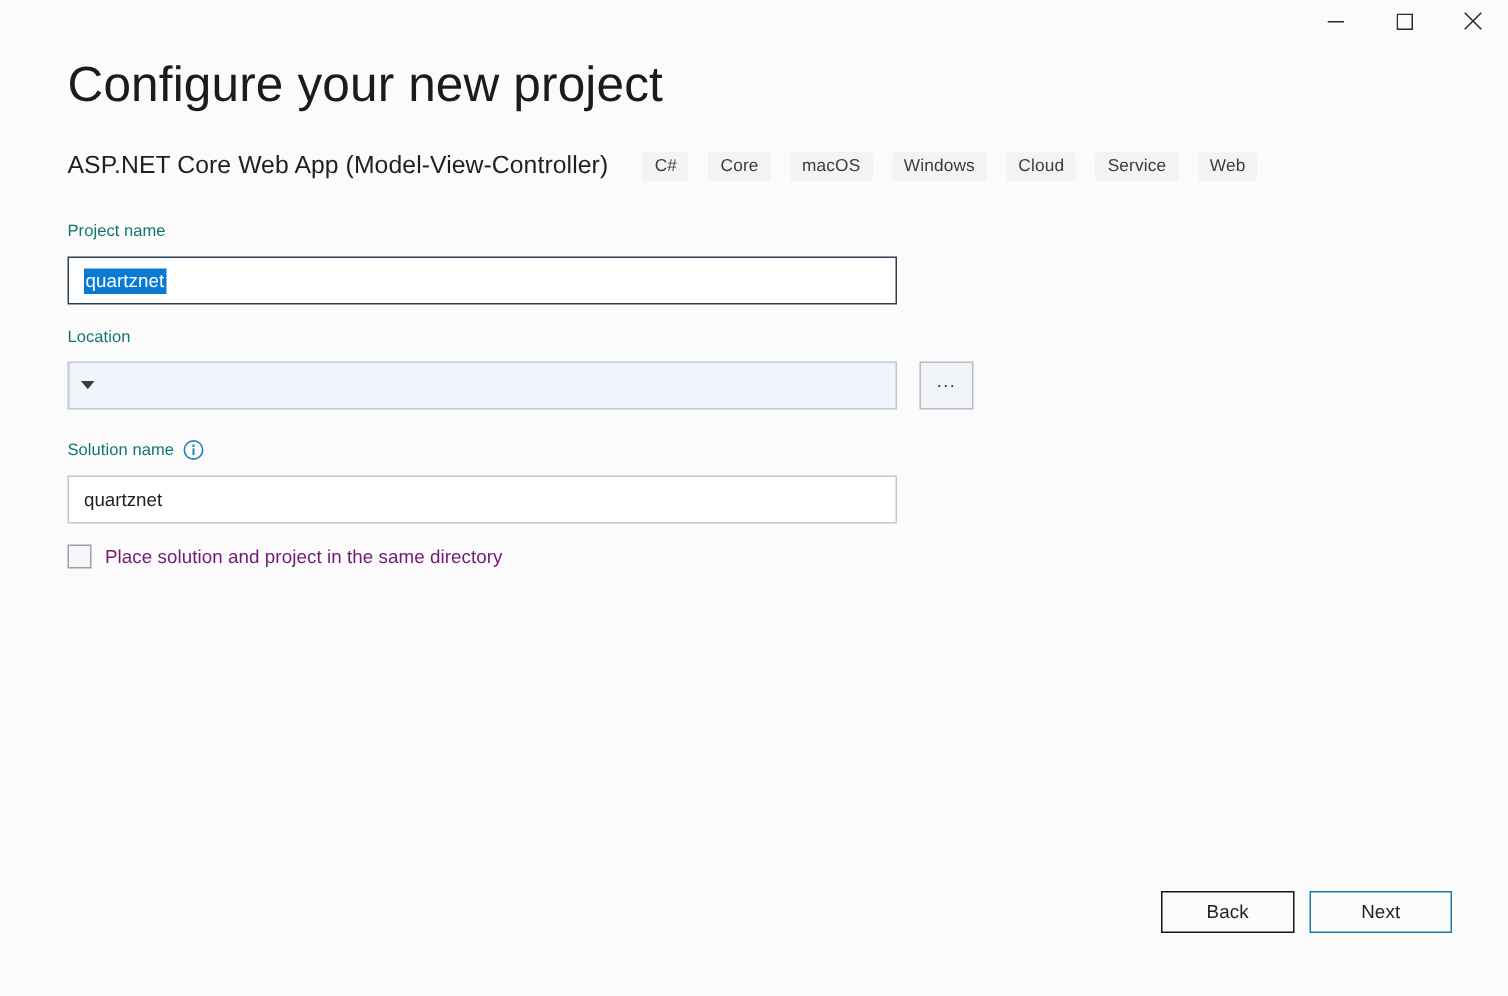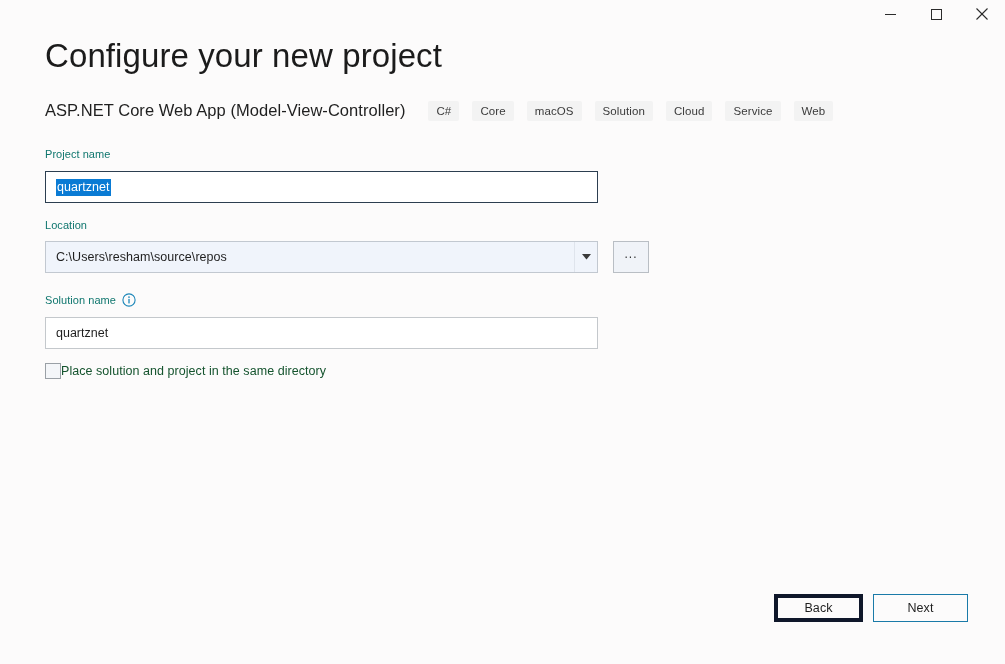--- a/index.html
+++ b/index.html
@@ -206,22 +206,23 @@
   }
   .checkbox-box {
     width: 16px;
     height: 16px;
     box-sizing: border-box;
     border: 1px solid #9aa0a6;
     background: #f4f6f9;
     flex: 0 0 auto;
   }
   .checkbox-label {
+    margin-left: 9px;
     font-size: 12.5px;
-    color: #14532d;
+    color: #701a75;
     letter-spacing: 0.05px;
     white-space: nowrap;
   }
 
   
   .footer-buttons {
     position: absolute;
     left: 774px;
     top: 594px;
     display: flex;
@@ -233,21 +234,21 @@
     display: flex;
     align-items: center;
     justify-content: center;
     font-size: 12.5px;
     color: #1f1f1f;
     background: #fcfbfb;
     cursor: default;
     letter-spacing: 0.1px;
   }
   .btn-back {
-    border: 4px solid #0f172a;
+    border: 1px solid #0f172a;
     margin-right: 10px;
   }
   .btn-next {
     border: 1px solid #1a7aa8;
     width: 95px;
   }
 </style>
 </head>
 <body>
 
@@ -274,37 +275,36 @@
 
   <div class="page-title">Configure your new project</div>
 
   <div class="subtitle-row">
     <span class="template-name">ASP.NET Core Web App (Model-View-Controller)</span>
 
     <span class="tag-list">
       <span class="tag">C#</span>
       <span class="tag">Core</span>
       <span class="tag">macOS</span>
-      <span class="tag">Solution</span>
+      <span class="tag">Windows</span>
       <span class="tag">Cloud</span>
       <span class="tag">Service</span>
       <span class="tag">Web</span>
     </span>
   </div>
 
   <div class="field-label label-project">Project name</div>
 
   <div class="textbox textbox-project">
     <span class="sel-text">quartznet</span>
   </div>
 
   <div class="field-label label-location">Location</div>
 
   <div class="combobox">
-    <span class="combo-value">C:\Users\resham\source\repos</span>
     <span class="combo-arrow">
       <svg width="9" height="6" viewBox="0 0 9 6">
         <polygon points="0,0 9,0 4.5,5.5" fill="#3a3a3a"></polygon>
       </svg>
     </span>
   </div>
 
   <div class="browse-btn">...</div>
 
   <div class="field-label label-solution">

